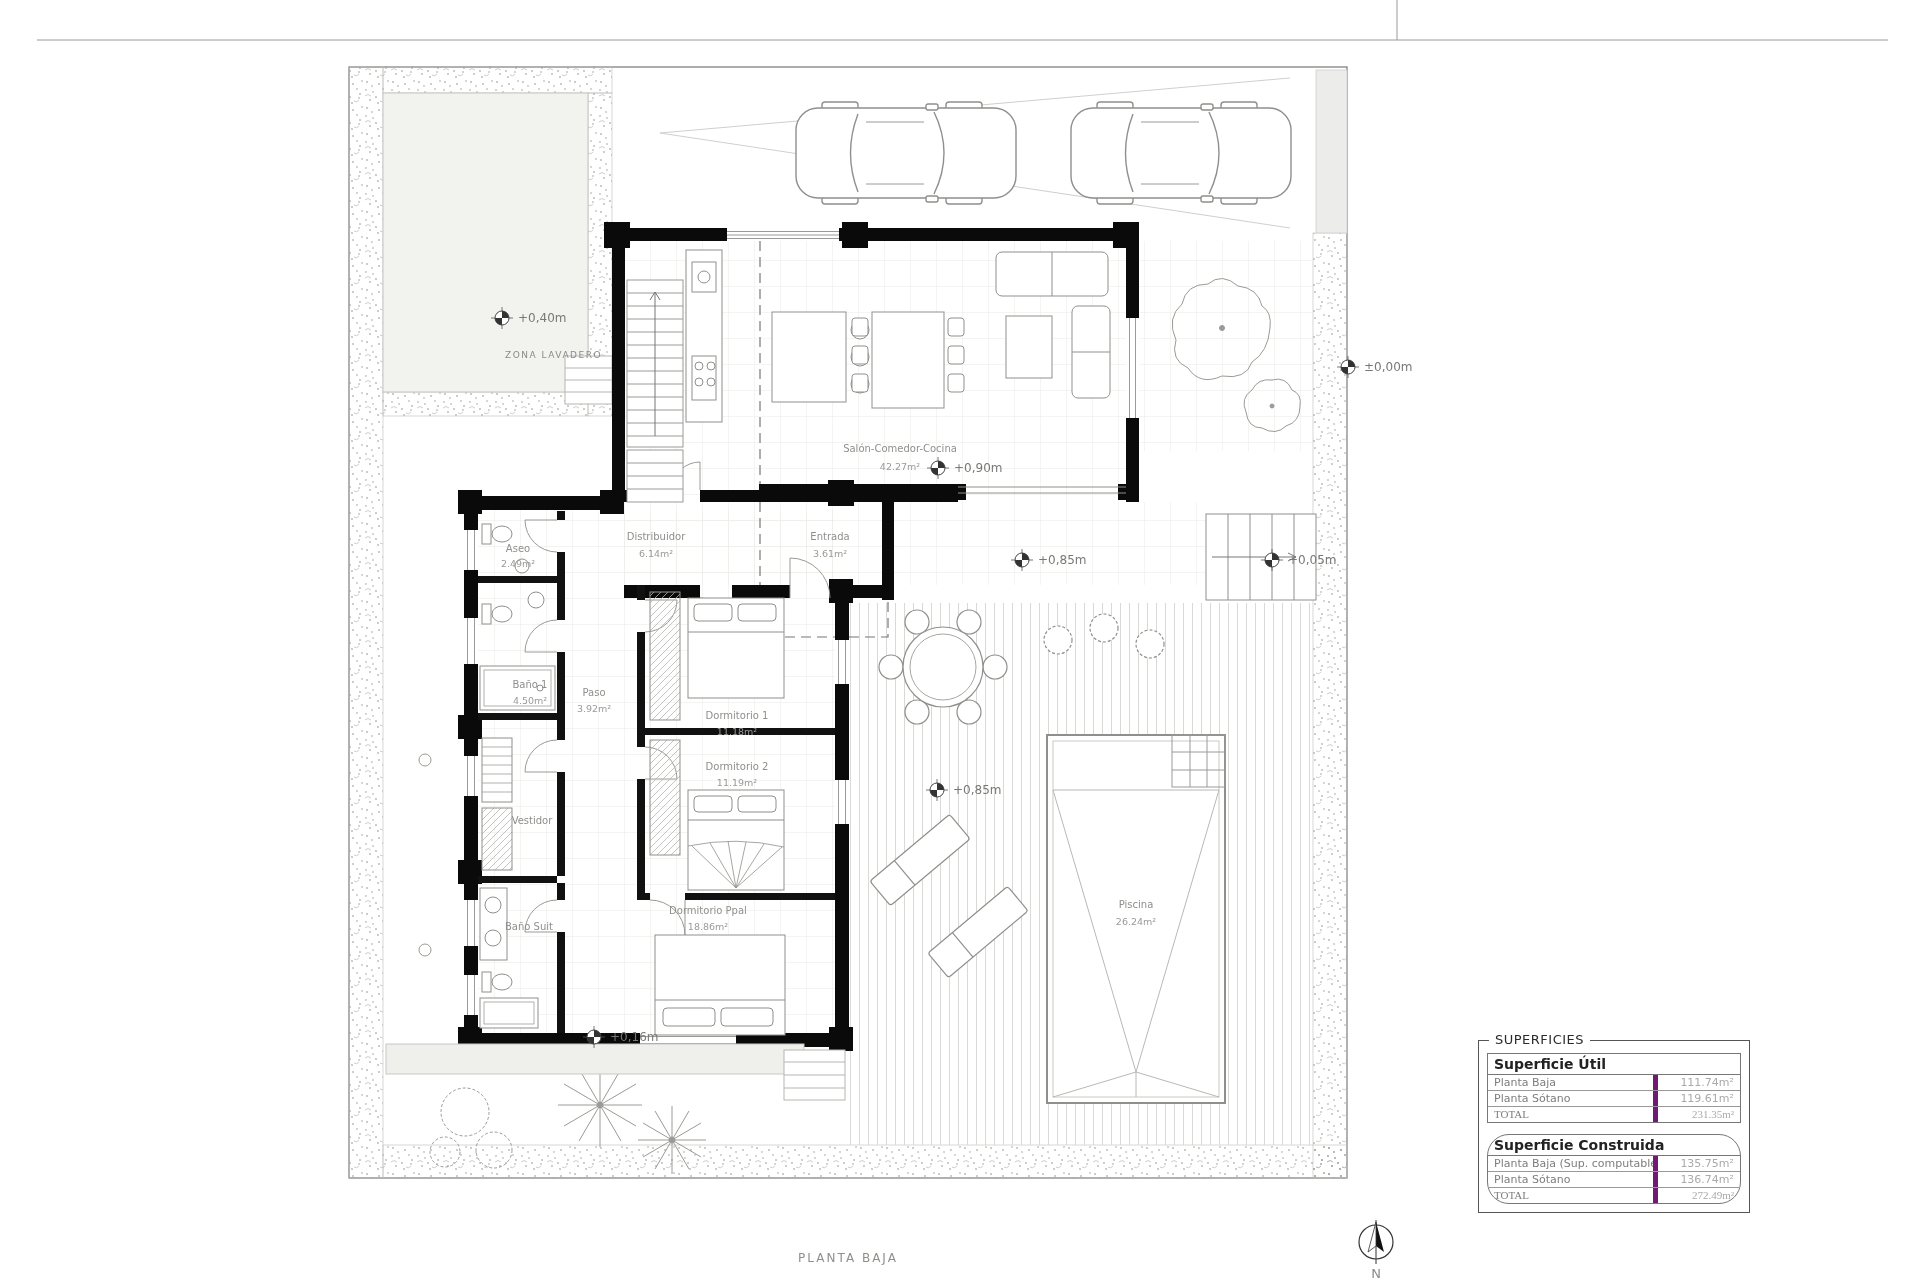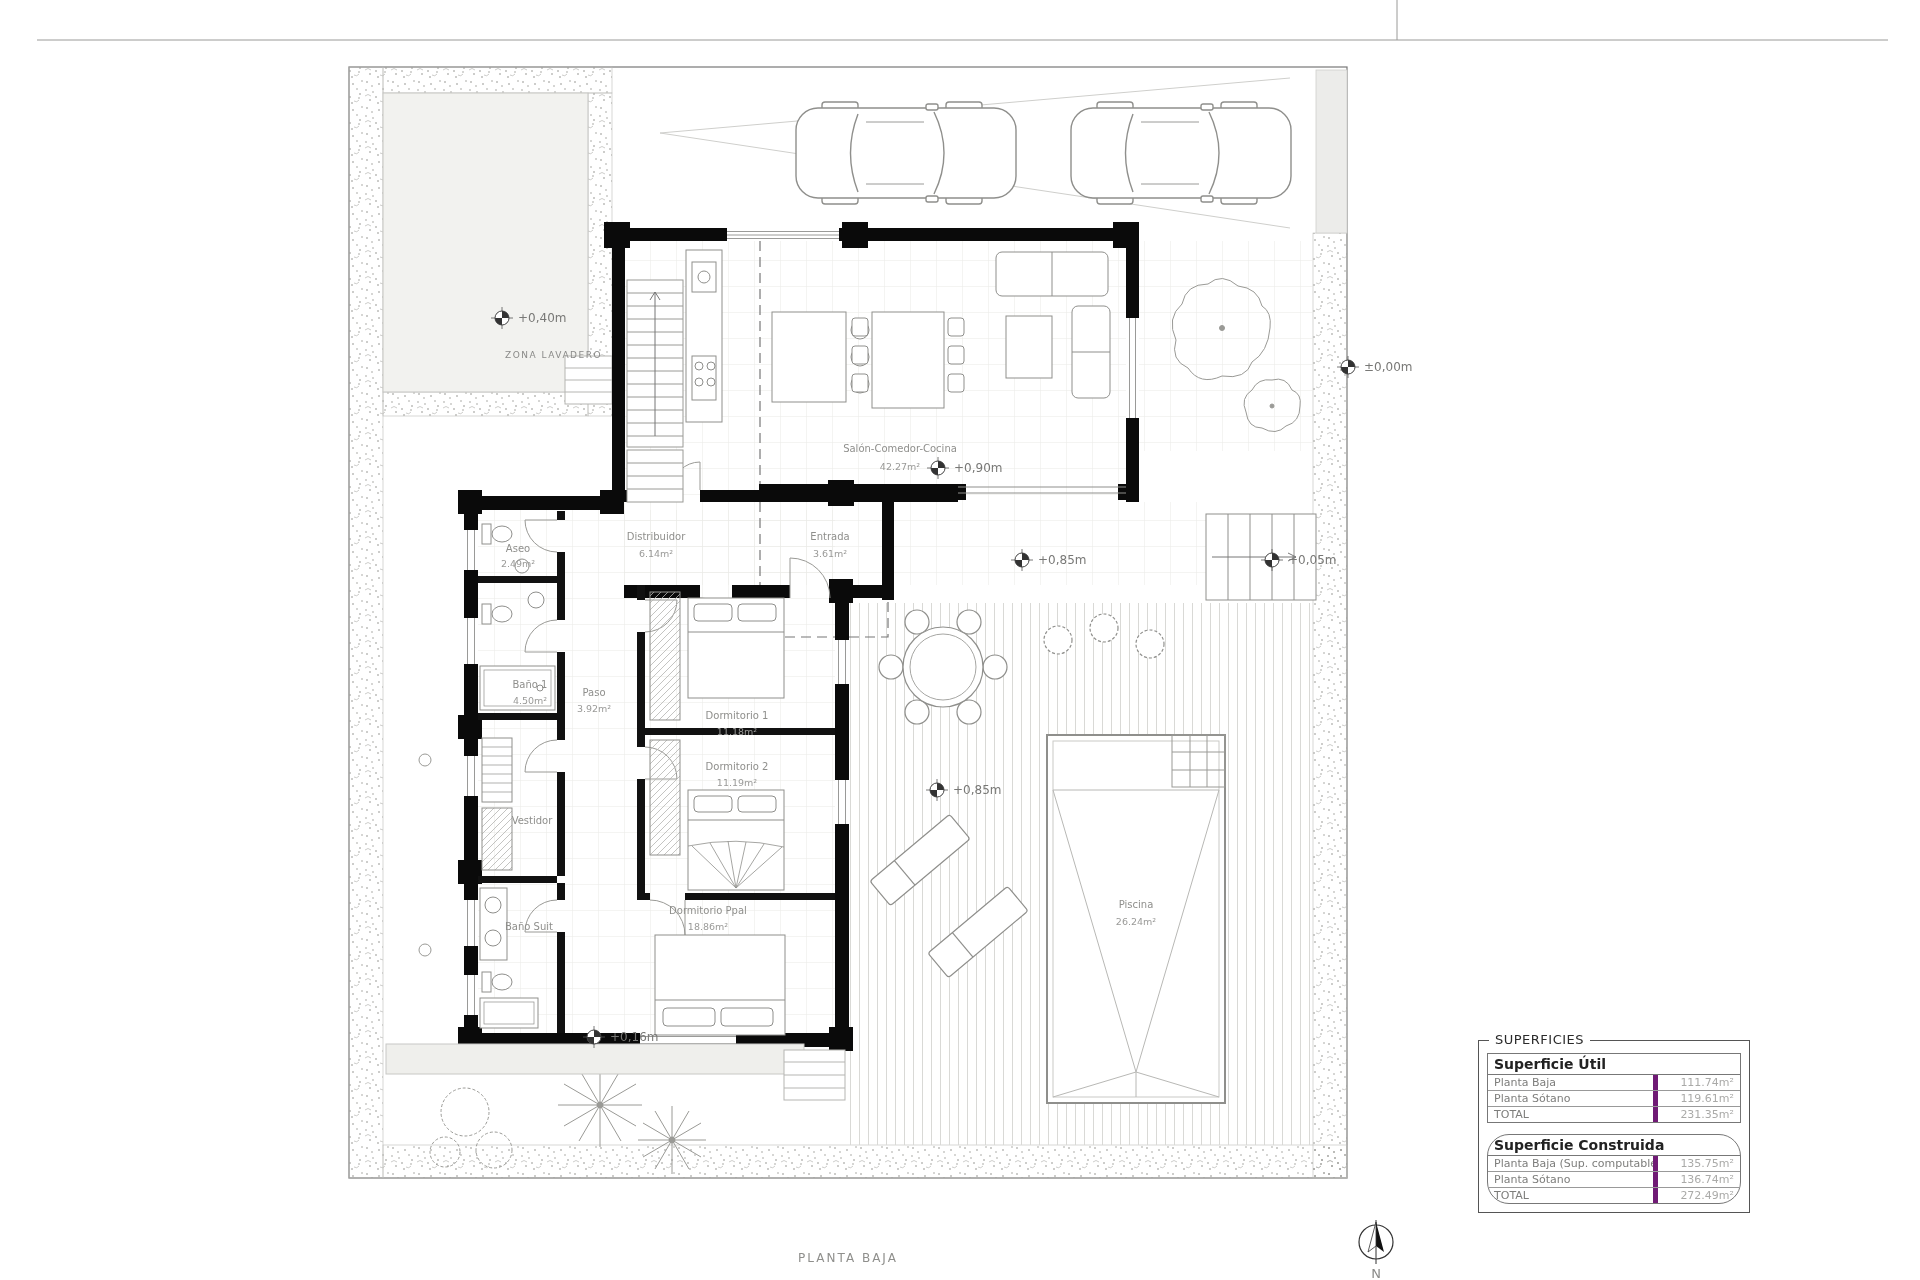--- a/index.html
+++ b/index.html
@@ -15,21 +15,21 @@
   
   .spanel{position:absolute;left:1478px;top:1040px;width:272px;border:1px solid #555;
           background:#fff;padding:12px 8px 8px 8px;box-sizing:border-box;}
   .spanel-title{position:absolute;top:-9px;left:10px;background:#fff;padding:0 6px;
                 font-size:13px;color:#2b2b2b;letter-spacing:0.5px;}
   .sec{border:1px solid #777;background:#fff;}
   .sec + .sec{margin-top:11px;border-radius:22px;}
   .sec-h{font-weight:bold;font-size:14px;color:#222;border-bottom:1px solid #777;
          padding:2px 6px;}
   .srow{display:flex;border-bottom:1px solid #999;font-size:11px;line-height:15px;}
-  .srow:last-child{border-bottom:none;}
+  .srow:last-child{border-bottom:none;font-family:Liberation Serif, serif;}
   .srow .lbl{flex:1;padding:0 6px;color:#7d7d7b;white-space:nowrap;overflow:hidden;}
   .srow .val{width:70px;text-align:right;padding:0 6px;border-left:5px solid #701a75;color:#aaaaa8;}
 </style>
 </head>
 <body>
 
 <div id="stage">
 <svg id="plan-svg" width="1920" height="1280" viewBox="0 0 1920 1280">
   <defs>
     <pattern id="pat-grid" width="26" height="26" patternUnits="userSpaceOnUse">

